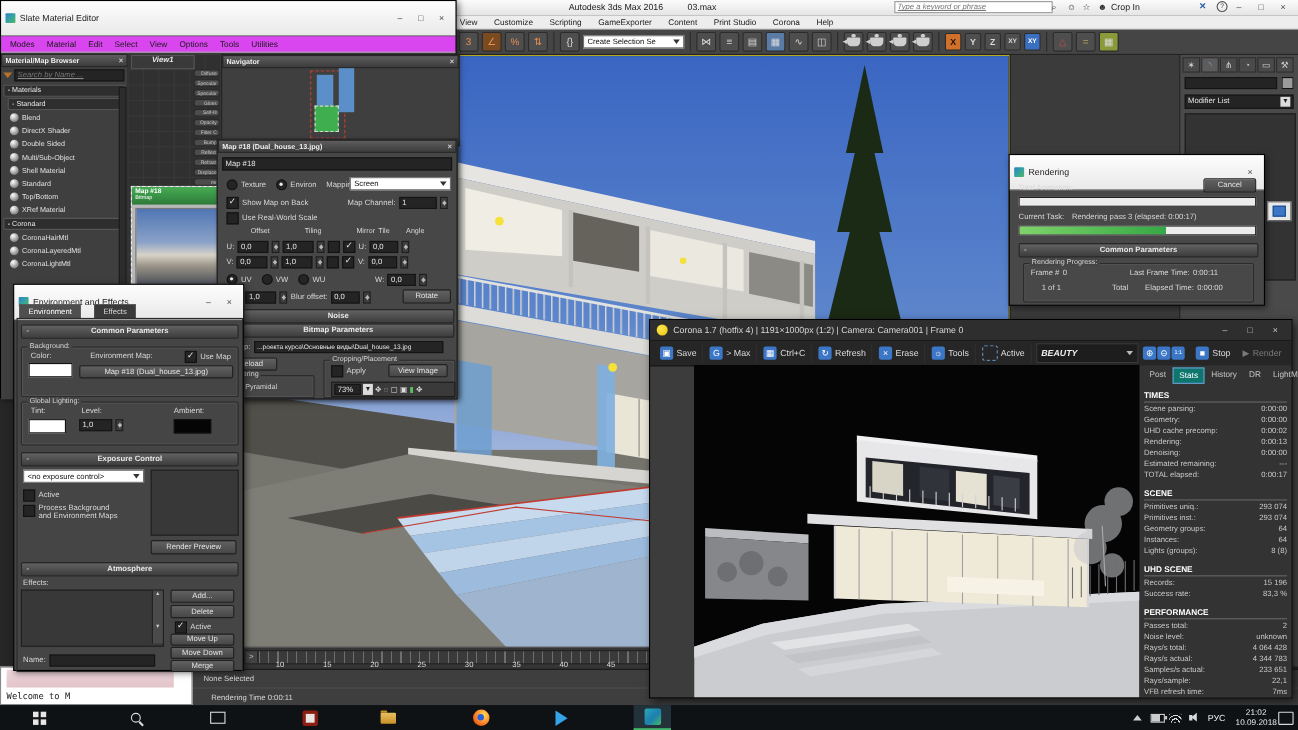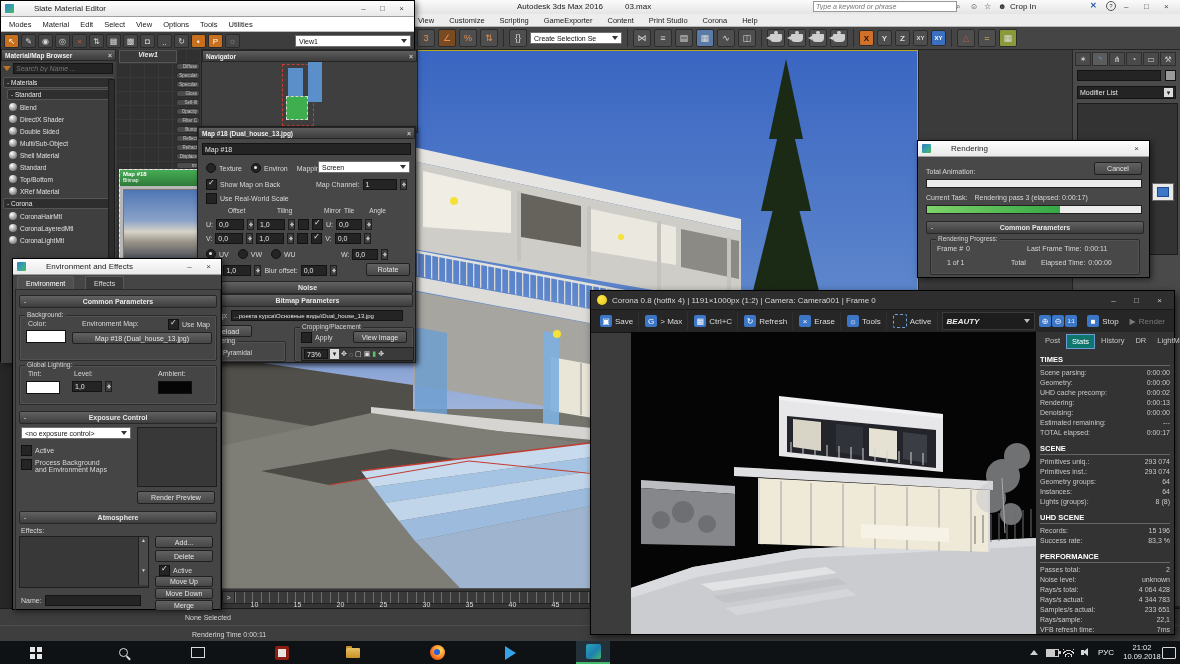--- a/index.html
+++ b/index.html
@@ -1,21 +1,21 @@
 <!DOCTYPE html>
 <html><head>
 <meta charset="utf-8">
 <style>
   html,body{margin:0;padding:0;background:#111;}
   #screen{position:relative;width:1180px;height:664px;overflow:hidden;background:#262626;
     font-family:"Liberation Sans",sans-serif;font-size:7px;color:#d8d8d8;}
   .abs{position:absolute;}
   
-  .tl{height:16px;background:linear-gradient(#fdfdfd,#e9e9e9);border-bottom:1px solid #9f9f9f;
-      display:flex;align-items:center;gap:20px;padding:0 4px;font-size:8px;color:#1d1d1d;box-sizing:border-box;}
+  .tl{height:32px;background:linear-gradient(#fdfdfd,#e9e9e9);border-bottom:1px solid #9f9f9f;
+      display:flex;align-items:center;gap:4px;padding:0 4px;font-size:8px;color:#1d1d1d;box-sizing:border-box;}
   .winctl{margin-left:auto;display:flex;gap:2px;}
   .winctl span{width:17px;text-align:center;font-size:8px;color:#444;cursor:default;}
   .applogo{width:9px;height:9px;border-radius:1px;background:linear-gradient(135deg,#2f7fc2,#35a6a0 55%,#57b358);flex:none;}
   .rollout{background:linear-gradient(#626262,#3d3d3d);border:1px solid #272727;border-radius:2px;color:#e8e8e8;
       font-size:7px;font-weight:bold;text-align:center;height:11px;line-height:11px;position:absolute;}
   .rollout i{position:absolute;left:4px;font-style:normal;font-weight:normal;}
   .grp{position:absolute;border:1px solid #2b2b2b;border-radius:2px;box-shadow:inset 0 0 0 1px #525252;}
   .leg{position:absolute;top:-5px;left:5px;background:#454545;padding:0 2px;font-size:6.5px;color:#d6d6d6;}
   .cb{width:9px;height:9px;background:#242424;border:1px solid #121212;display:inline-block;position:relative;flex:none;}
   .cb.on::after{content:"✓";position:absolute;left:1px;top:-2px;font-size:8px;color:#eaeaea;}
@@ -56,21 +56,21 @@
   
   #timeline{left:220px;top:588px;width:698px;height:20px;background:#353535;border-top:1px solid #555;box-sizing:border-box;}
   #ruler{position:absolute;left:14px;top:2px;width:680px;height:11px;background:#3a3a3a;
      background-image:repeating-linear-gradient(90deg,#6e6e6e 0 1px,transparent 1px 8.6px);border:1px solid #222;}
   #ticks{position:absolute;left:13px;top:12px;display:flex;padding-left:0;}
   #ticks span{width:43px;text-align:center;color:#ddd;font-size:7px;}
   #statusbar{left:0;top:608px;width:1180px;height:17px;background:#3e3e3e;border-top:1px solid #191919;display:flex;align-items:center;}
   #promptbar{left:0;top:625px;width:1180px;height:16px;background:#3e3e3e;border-top:1px solid #4c4c4c;display:flex;align-items:center;}
   
   #slate{left:0;top:0;width:415px;height:362px;background:#3a3a3a;border:1px solid #000;box-sizing:border-box;z-index:10;box-shadow:2px 2px 6px rgba(0,0,0,.5);}
-  #slate-menus{height:14px;background:#ffffff;border-bottom:1px solid #bbb;display:flex;align-items:center;gap:11px;padding:0 8px;font-size:7.5px;color:#1a1a1a;}
+  #slate-menus{height:14px;background:#d946ef;border-bottom:1px solid #bbb;display:flex;align-items:center;gap:11px;padding:0 8px;font-size:7.5px;color:#1a1a1a;}
   #slate-tools{height:18px;background:#3d3d3d;border-bottom:1px solid #222;display:flex;align-items:center;gap:2px;padding:0 3px;}
   .sti{width:15px;height:14px;background:#464646;border:1px solid #2a2a2a;border-radius:2px;display:flex;align-items:center;justify-content:center;font-size:8px;color:#d8d8d8;box-sizing:border-box;flex:none;}
   .sti.orange{background:#c8701e;color:#fff;}
   .panelhdr{height:12px;background:linear-gradient(#5e5e5e,#3c3c3c);border:1px solid #262626;display:flex;align-items:center;
       font-size:6.5px;font-weight:bold;color:#efefef;padding:0 3px;box-sizing:border-box;}
   .panelhdr .x{margin-left:auto;font-size:7px;color:#ccc;}
   #browser-list .gbar{height:11px;background:#2e2e2e;border:1px solid #555;border-radius:2px;margin:1px 2px;display:flex;align-items:center;padding:0 3px;font-size:6.5px;color:#e8e8e8;box-sizing:border-box;}
   .mitem{height:12px;display:flex;align-items:center;gap:3px;padding-left:8px;font-size:6.5px;color:#e0e0e0;}
   .sph{width:8px;height:8px;border-radius:50%;background:radial-gradient(circle at 35% 30%,#ffffff,#a0a0a0 55%,#565656);flex:none;}
   #view1{position:absolute;left:115px;top:48px;width:300px;height:314px;background:#303030;
@@ -305,20 +305,24 @@
       </div>
   </div>
 
   <div id="statusbar" class="abs">
     <span style="margin-left:185px;">None Selected</span>
   </div>
   <div id="promptbar" class="abs">
     <span style="margin-left:192px;">Rendering Time  0:00:11</span>
   </div>
 
+  <div id="welcome" class="abs">
+    <div class="pic"></div>
+    <div class="wtxt">Welcome to M</div>
+  </div>
 
   <div id="slate" class="abs">
     <div class="tl">
       <span class="applogo"></span>
       <span>Slate Material Editor</span>
       <span class="winctl">
         <span>–</span>
         <span>□</span>
         <span>×</span>
       </span>
@@ -698,21 +702,21 @@
     </div>
   </div>
 
   <div class="abs" style="left:1152px;top:183px;width:20px;height:16px;background:#e8e8e8;border:1px solid #666;display:flex;align-items:center;justify-content:center;z-index:31;">
     <span style="width:10px;height:8px;background:#3c76c6;border:1px solid #1d4a8a;"></span>
   </div>
 
   <div id="corona" class="abs">
     <div id="corona-tl">
       <span style="width:10px;height:10px;border-radius:50%;background:radial-gradient(circle at 35% 35%,#ffe84a,#e8c414);"></span>
-      <span>Corona 0.8 (hotfix 4) | 1191×1000px (1:2) | Camera: Camera001 | Frame 0</span>
+      <span>Corona 1.7 (hotfix 4) | 1191×1000px (1:2) | Camera: Camera001 | Frame 0</span>
       <span class="winctl" style="gap:6px;">
         <span style="color:#ccc;">–</span>
         <span style="color:#ccc;">□</span>
         <span style="color:#ccc;">×</span>
       </span>
     </div>
     <div id="corona-tb">
       <span class="cbt">
           <span class="cico">▣</span>
           <span>Save</span>

